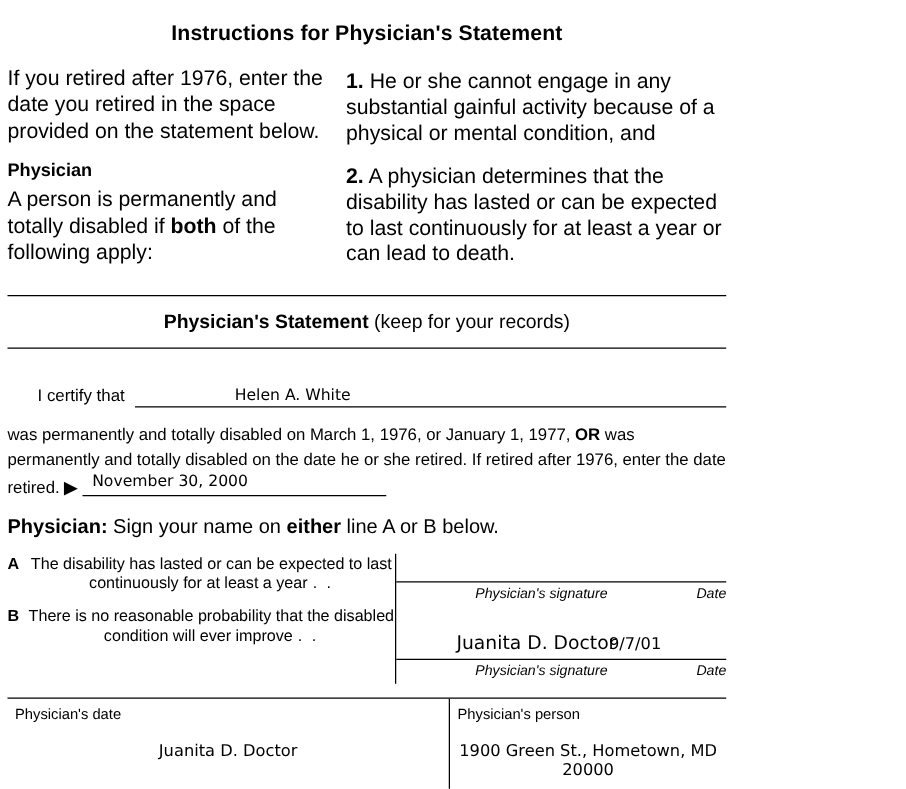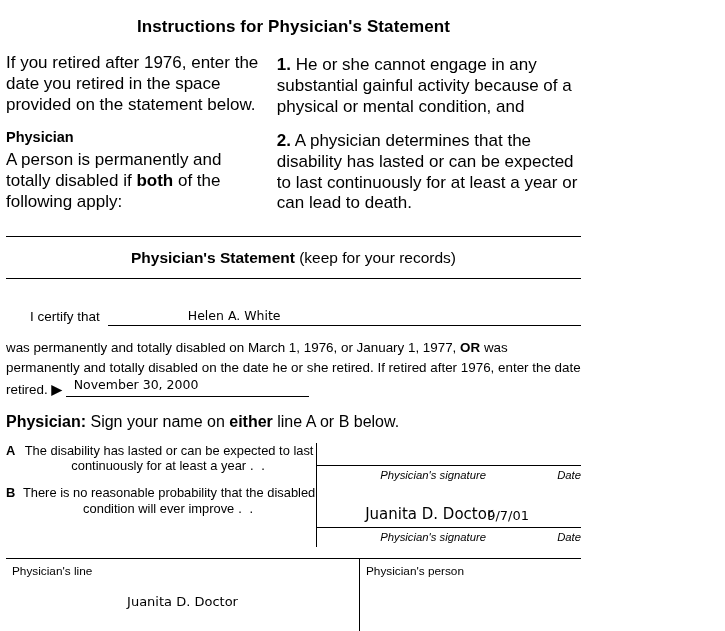--- a/index.html
+++ b/index.html
@@ -295,21 +295,22 @@
       </div>
       <div class="sig-caps">
         <span class="c1">Physician's signature</span>
         <span class="c2">Date</span>
       </div>
     </div>
   </div>
 
   <div class="bottom">
     <div class="box box-left">
-      <div class="box-label">Physician's line</div>
+      <div class="box-label">Physician's date</div>
       <div class="box-val">Juanita D. Doctor</div>
     </div>
     <div class="box box-right">
       <div class="box-label">Physician's person</div>
+      <div class="box-val">1900 Green St., Hometown, MD 20000</div>
     </div>
   </div>
 
 </div>
 
 </body></html>

